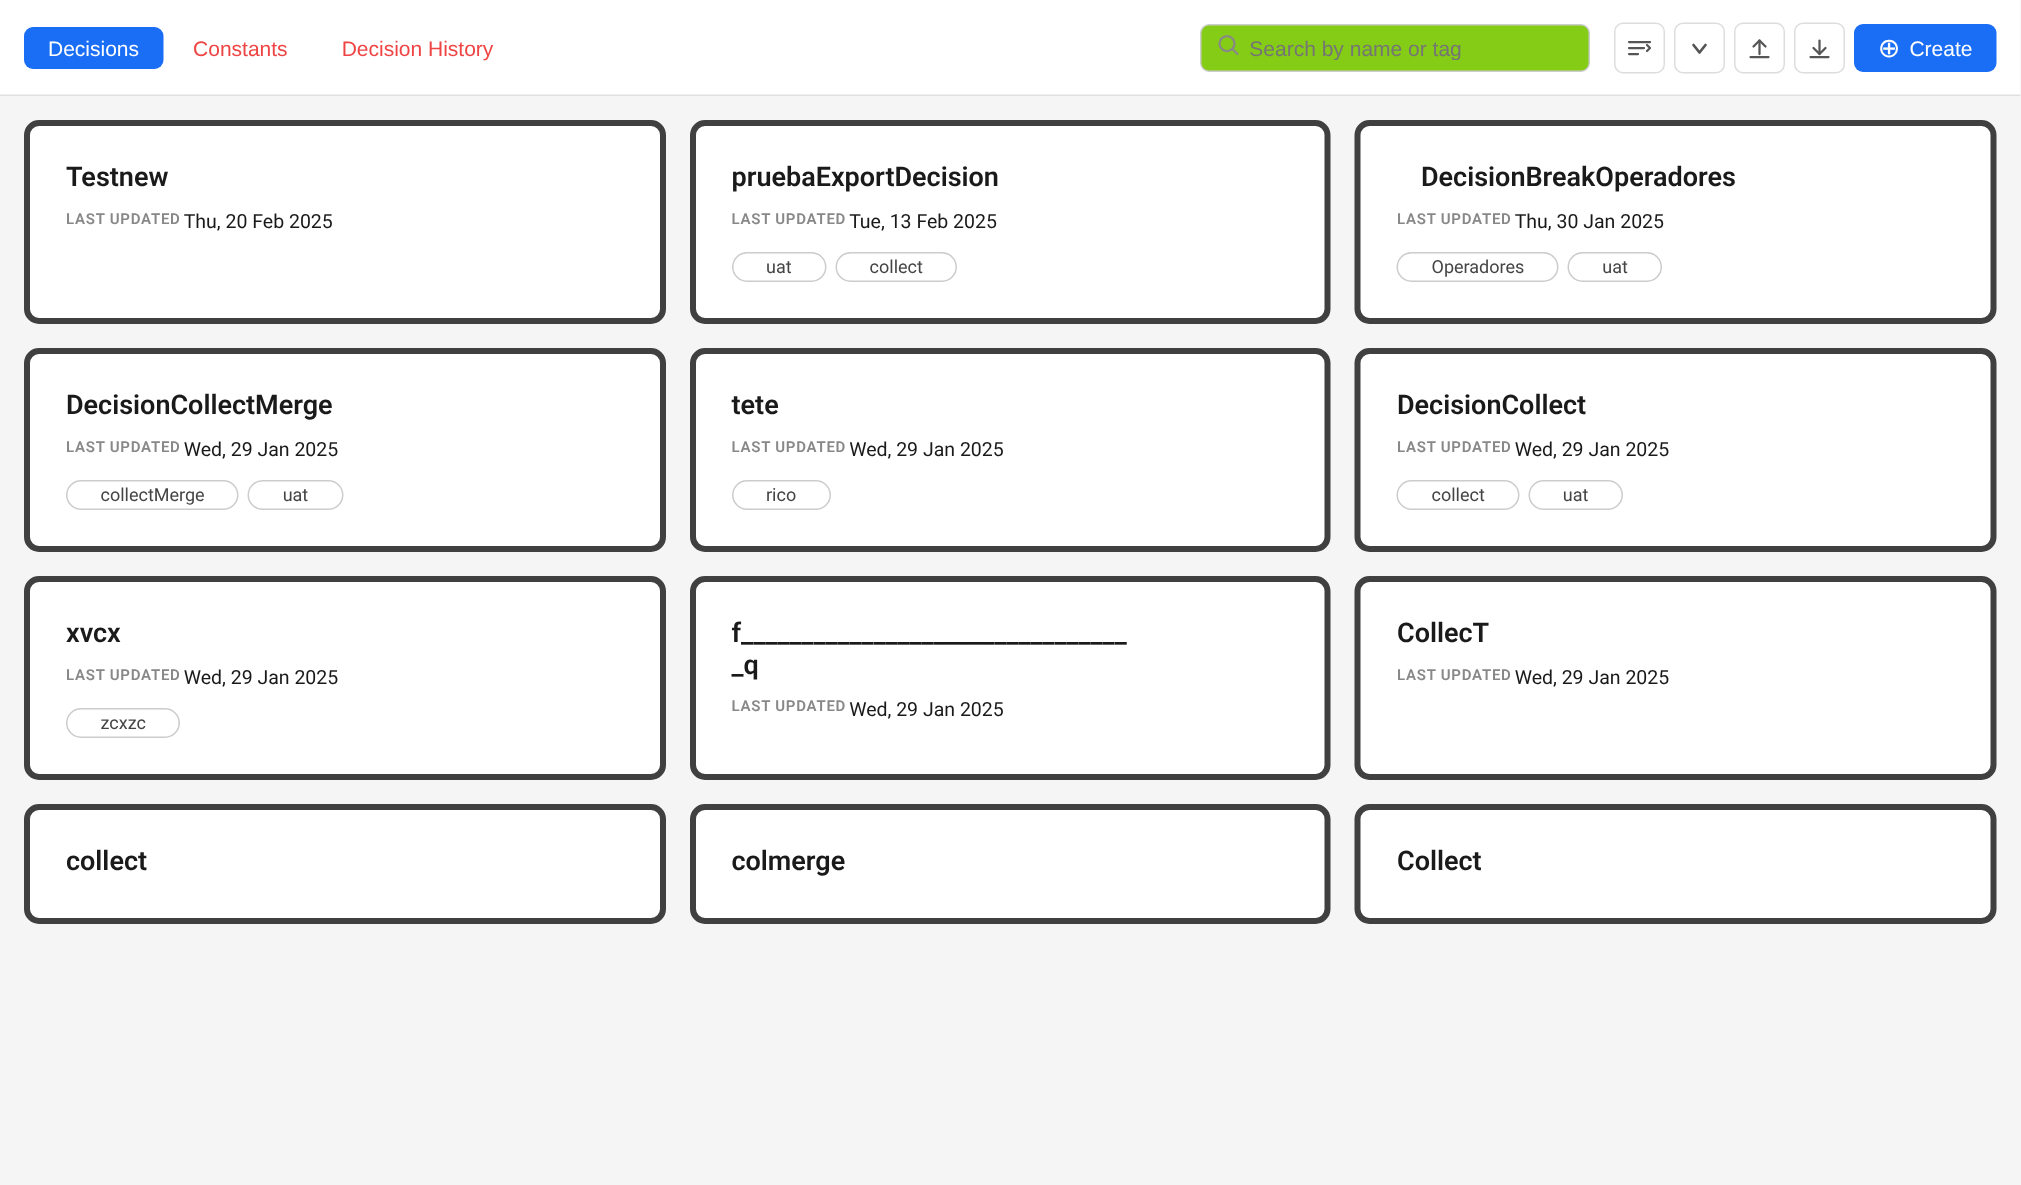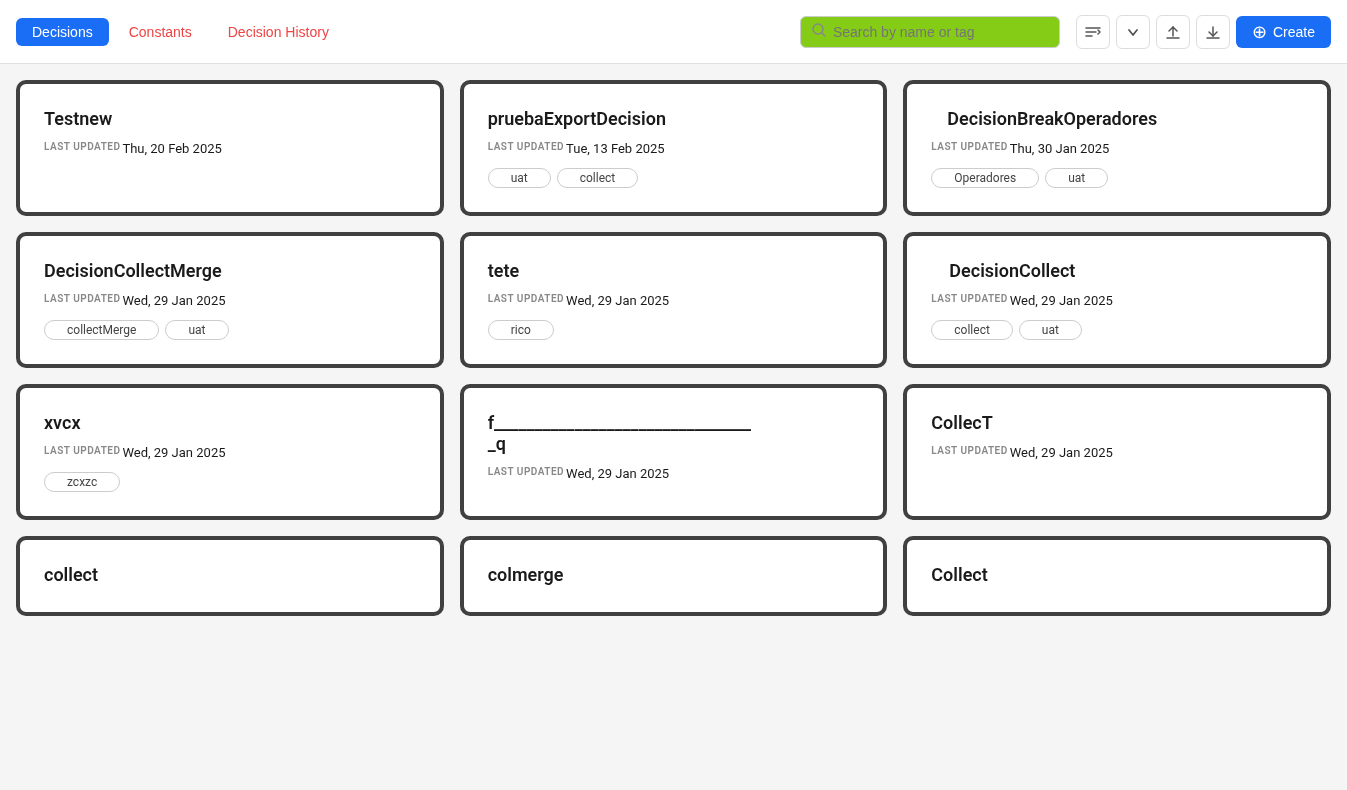--- a/index.html
+++ b/index.html
@@ -257,21 +257,21 @@
         <div class="card-title" style="white-space: pre-line;">tete</div>
         <div class="card-meta">
           <div class="card-meta-label">LAST UPDATED</div>
           <div class="card-meta-value">Wed, 29 Jan 2025</div>
         </div>
         <div class="card-tags">
           <span class="tag">rico</span>
         </div>
       </div>
       <div class="card">
-        <div class="card-title" style="white-space: pre-line; margin-left: 18px;">DecisionCollect</div>
+        <div class="card-title" style="white-space: pre-line;">DecisionCollect</div>
         <div class="card-meta">
           <div class="card-meta-label">LAST UPDATED</div>
           <div class="card-meta-value">Wed, 29 Jan 2025</div>
         </div>
         <div class="card-tags">
           <span class="tag">collect</span>
           <span class="tag">uat</span>
         </div>
       </div>
       <div class="card">

